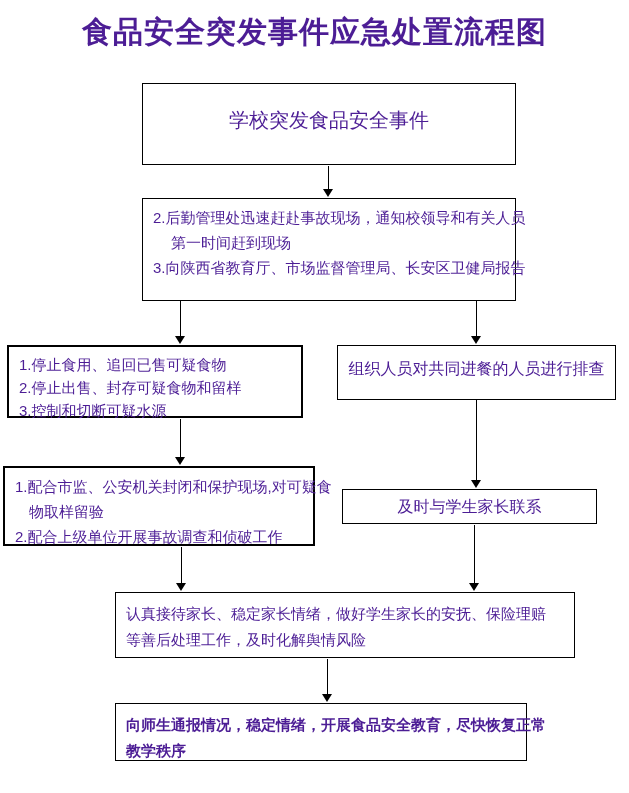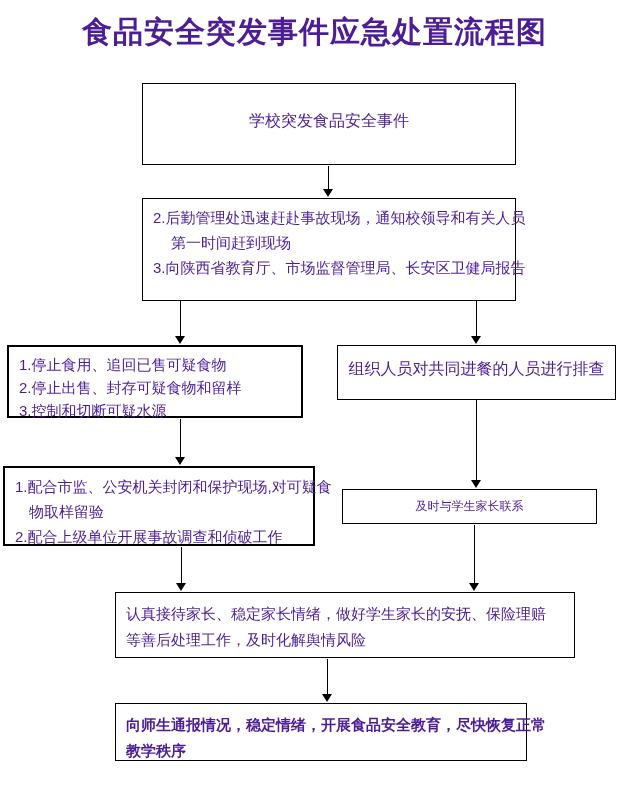--- a/index.html
+++ b/index.html
@@ -57,21 +57,21 @@
     border-top: 8px solid #000000;
   }
 </style>
 </head>
 <body>
 
 <div id="canvas">
 
   <div id="title">食品安全突发事件应急处置流程图</div>
 
-  <div class="box center" style="left:142px; top:83px; width:374px; height:82px; padding-top:24px; font-size:16px;">
+  <div class="box center" style="left:142px; top:83px; width:374px; height:82px; padding-top:24px; font-size:20px;">
     <span>学校突发食品安全事件</span>
   </div>
 
   <div class="box list" style="left:142px; top:198px; width:374px; height:103px;">
     <div class="line">2.后勤管理处迅速赶赴事故现场，通知校领导和有关人员</div>
     <div class="line indent2">第一时间赶到现场</div>
     <div class="line">3.向陕西省教育厅、市场监督管理局、长安区卫健局报告</div>
   </div>
 
   <div class="box thick list" style="left:7px; top:345px; width:296px; height:73px; line-height:23px;">
@@ -83,21 +83,21 @@
   <div class="box center" style="left:337px; top:345px; width:279px; height:55px; padding-top:10px; font-size:16px;">
     <span>组织人员对共同进餐的人员进行排查</span>
   </div>
 
   <div class="box thick list" style="left:3px; top:466px; width:312px; height:80px; ">
     <div class="line">1.配合市监、公安机关封闭和保护现场,对可疑食</div>
     <div class="line indent1">物取样留验</div>
     <div class="line">2.配合上级单位开展事故调查和侦破工作</div>
   </div>
 
-  <div class="box center" style="left:342px; top:489px; width:255px; height:35px; line-height:33px; font-size:12px;">
+  <div class="box center" style="left:342px; top:489px; width:255px; height:35px; line-height:33px; font-size:16px;">
     <span>及时与学生家长联系</span>
   </div>
 
   <div class="box list" style="left:115px; top:592px; width:460px; height:66px; padding-top:8px; line-height:26px;">
     <div class="line">认真接待家长、稳定家长情绪，做好学生家长的安抚、保险理赔</div>
     <div class="line">等善后处理工作，及时化解舆情风险</div>
   </div>
 
   <div class="box list" style="left:115px; top:703px; width:412px; height:58px; padding-top:8px; line-height:26px;font-weight:bold;">
     <div class="line">向师生通报情况，稳定情绪，开展食品安全教育，尽快恢复正常</div>

